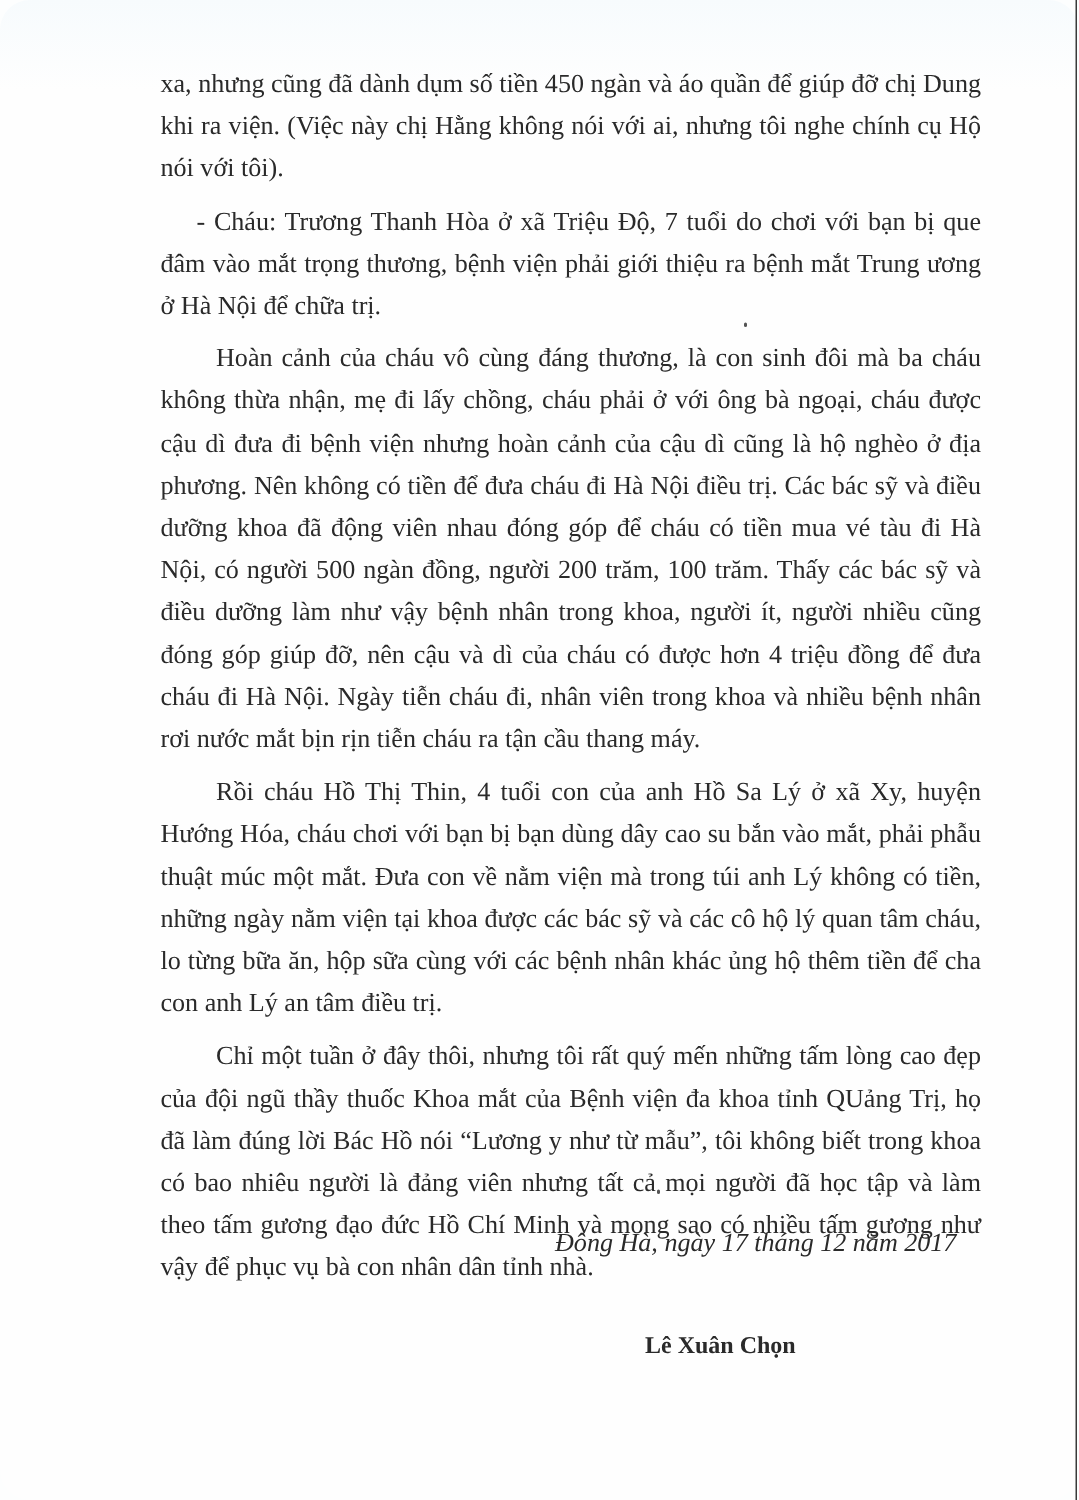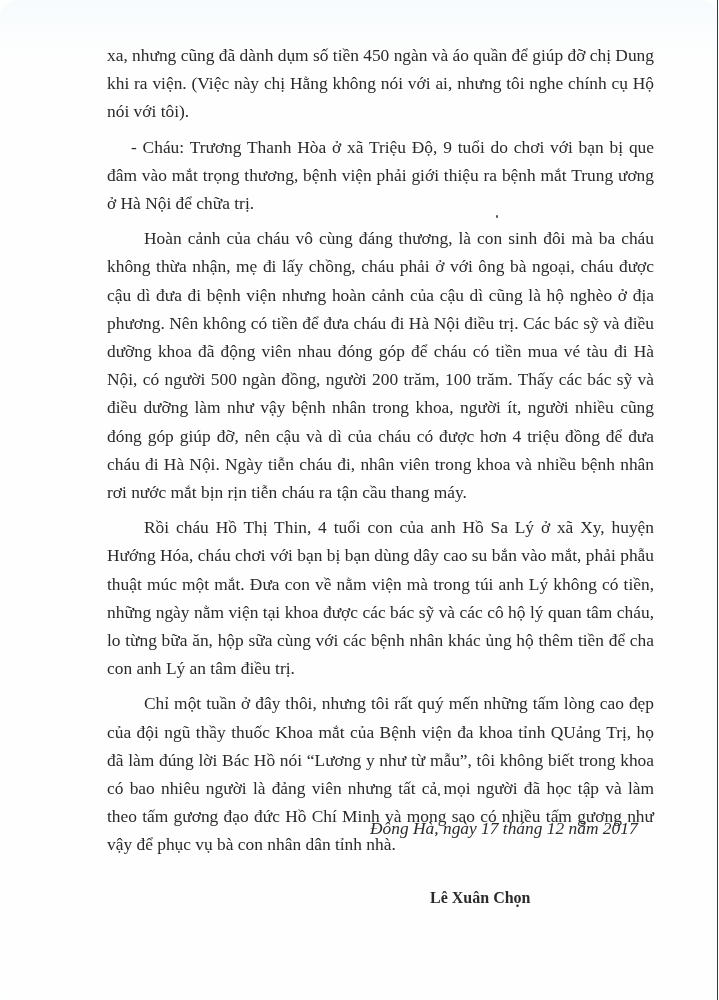--- a/index.html
+++ b/index.html
@@ -40,21 +40,21 @@
     }
   </style>
 </head>
 <body>
 
 <div class="page">
   <div class="right-edge"></div>
 
   <div class="body-text">
     <p class="cont">xa, nhưng cũng đã dành dụm số tiền 450 ngàn và áo quần để giúp đỡ chị Dung khi ra viện. (Việc này chị Hằng không nói với ai, nhưng tôi nghe chính cụ Hộ nói với tôi).</p>
-    <p class="dash">- Cháu: Trương Thanh Hòa ở xã Triệu Độ, 9 tuổi do chơi với bạn bị que đâm vào mắt trọng thương, bệnh viện phải giới thiệu ra bệnh mắt Trung ương ở Hà Nội để chữa trị.</p>
+    <p class="dash">- Cháu: Trương Thanh Hòa ở xã Triệu Độ, 7 tuổi do chơi với bạn bị que đâm vào mắt trọng thương, bệnh viện phải giới thiệu ra bệnh mắt Trung ương ở Hà Nội để chữa trị.</p>
     <p>Hoàn cảnh của cháu vô cùng đáng thương, là con sinh đôi mà ba cháu không thừa nhận, mẹ đi lấy chồng, cháu phải ở với ông bà ngoại, cháu được cậu dì đưa đi bệnh viện nhưng hoàn cảnh của cậu dì cũng là hộ nghèo ở địa phương. Nên không có tiền để đưa cháu đi Hà Nội điều trị. Các bác sỹ và điều dưỡng khoa đã động viên nhau đóng góp để cháu có tiền mua vé tàu đi Hà Nội, có người 500 ngàn đồng, người 200 trăm, 100 trăm. Thấy các bác sỹ và điều dưỡng làm như vậy bệnh nhân trong khoa, người ít, người nhiều cũng đóng góp giúp đỡ, nên cậu và dì của cháu có được hơn 4 triệu đồng để đưa cháu đi Hà Nội. Ngày tiễn cháu đi, nhân viên trong khoa và nhiều bệnh nhân rơi nước mắt bịn rịn tiễn cháu ra tận cầu thang máy.</p>
     <p>Rồi cháu Hồ Thị Thin, 4 tuổi con của anh Hồ Sa Lý ở xã Xy, huyện Hướng Hóa, cháu chơi với bạn bị bạn dùng dây cao su bắn vào mắt, phải phẫu thuật múc một mắt. Đưa con về nằm viện mà trong túi anh Lý không có tiền, những ngày nằm viện tại khoa được các bác sỹ và các cô hộ lý quan tâm cháu, lo từng bữa ăn, hộp sữa cùng với các bệnh nhân khác ủng hộ thêm tiền để cha con anh Lý an tâm điều trị.</p>
     <p>Chỉ một tuần ở đây thôi, nhưng tôi rất quý mến những tấm lòng cao đẹp của đội ngũ thầy thuốc Khoa mắt của Bệnh viện đa khoa tỉnh QUảng Trị, họ đã làm đúng lời Bác Hồ nói “Lương y như từ mẫu”, tôi không biết trong khoa có bao nhiêu người là đảng viên nhưng tất cả mọi người đã học tập và làm theo tấm gương đạo đức Hồ Chí Minh và mong sao có nhiều tấm gương như vậy để phục vụ bà con nhân dân tỉnh nhà.</p>
   </div>
 
   <div class="speck" style="left:496px; top:215px;"></div>
   <div class="speck" style="left:438px; top:793px;"></div>
 
   <div class="place-date">Đông Hà, ngày 17 tháng 12 năm 2017</div>
   <div class="signature">Lê Xuân Chọn</div>

